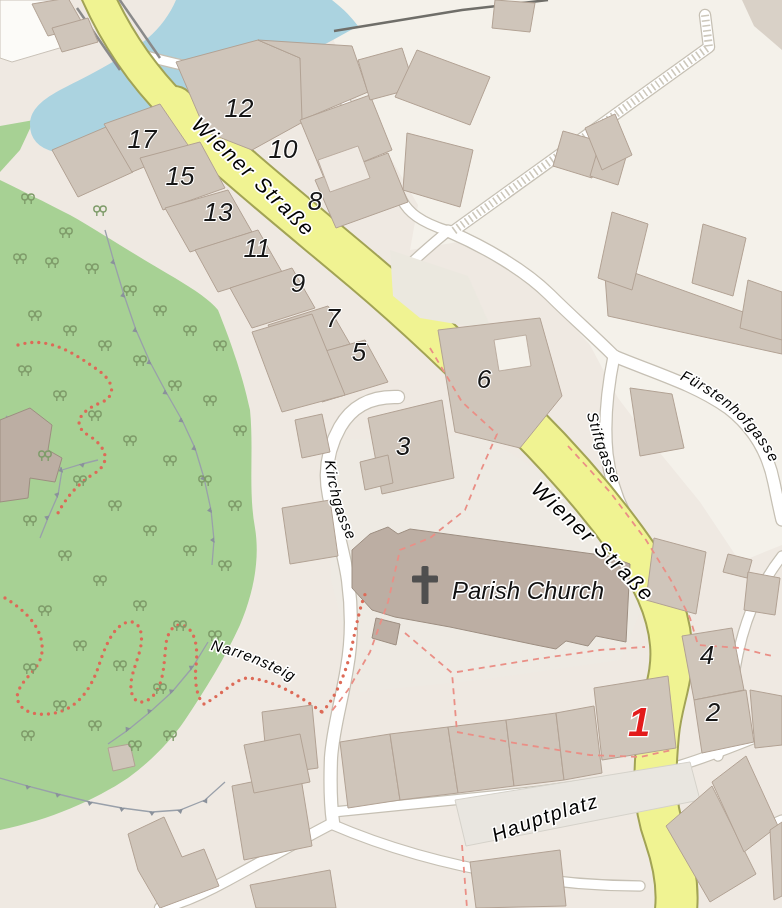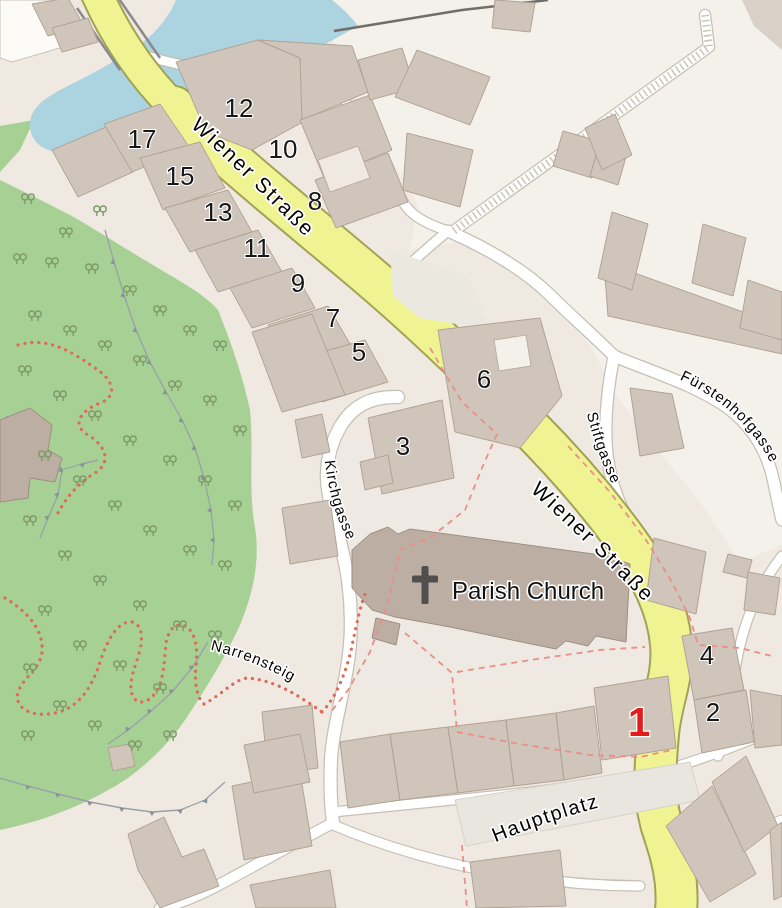--- a/index.html
+++ b/index.html
@@ -1,17 +1,17 @@
 <!DOCTYPE html>
 <html><head>
 <meta charset="utf-8">
 <style>
   html,body{margin:0;padding:0;background:#efe9e2;}
   .map-viewport{position:relative;width:782px;height:908px;overflow:hidden;
-    font-family:"Liberation Sans",sans-serif;}
+    font-family:"Liberation Sans",sans-serif;font-style:italic;}
   svg{display:block;}
   .bldg{fill:#cfc5ba;stroke:#b2a294;stroke-width:1;}
   .bldg-dark{fill:#bcaea3;stroke:#9d8e81;stroke-width:1;}
   .bldg-white{fill:#fcfbf8;stroke:#c9c2b8;stroke-width:1;}
   .hole-pink{fill:#efe9e2;stroke:#b2a294;stroke-width:.8;}
   .hole-light{fill:#f4f1ea;stroke:#b2a294;stroke-width:.8;}
   .road-casing{fill:none;stroke:#c6c0b4;stroke-linecap:round;stroke-linejoin:round;}
   .road-fill{fill:none;stroke:#ffffff;stroke-linecap:round;stroke-linejoin:round;}
   .stairs-hatch{fill:none;stroke:#cdc8bc;stroke-width:8;stroke-dasharray:1.6 3.4;}
   .yellow-casing{fill:none;stroke-linecap:round;stroke-linejoin:round;}

